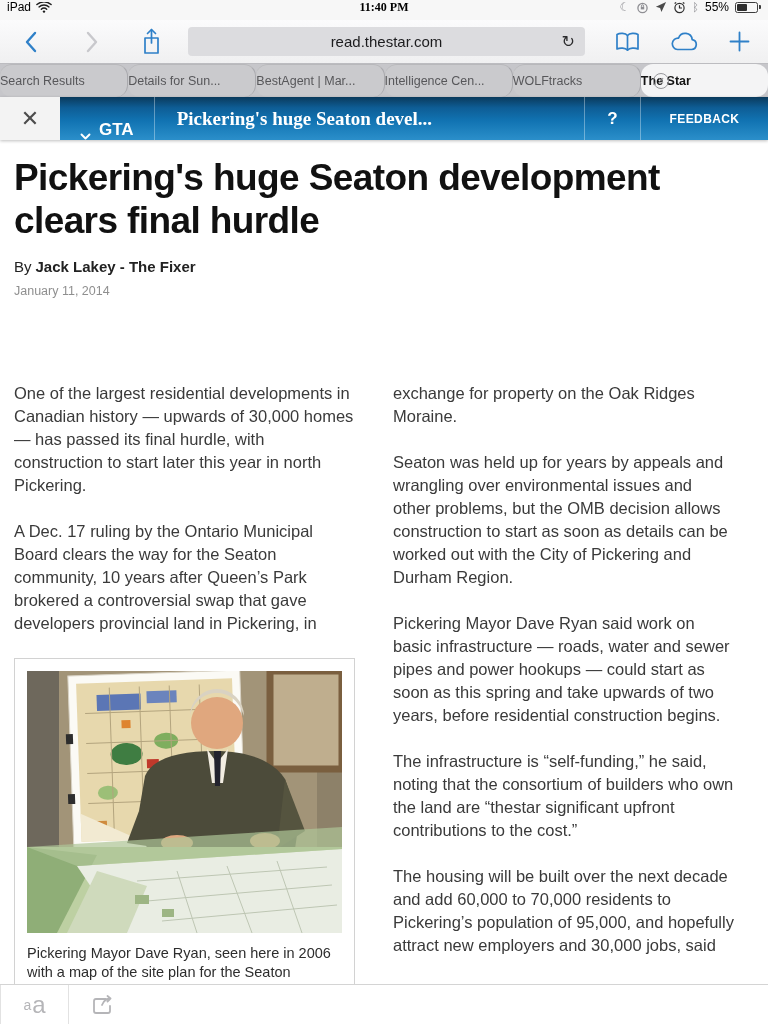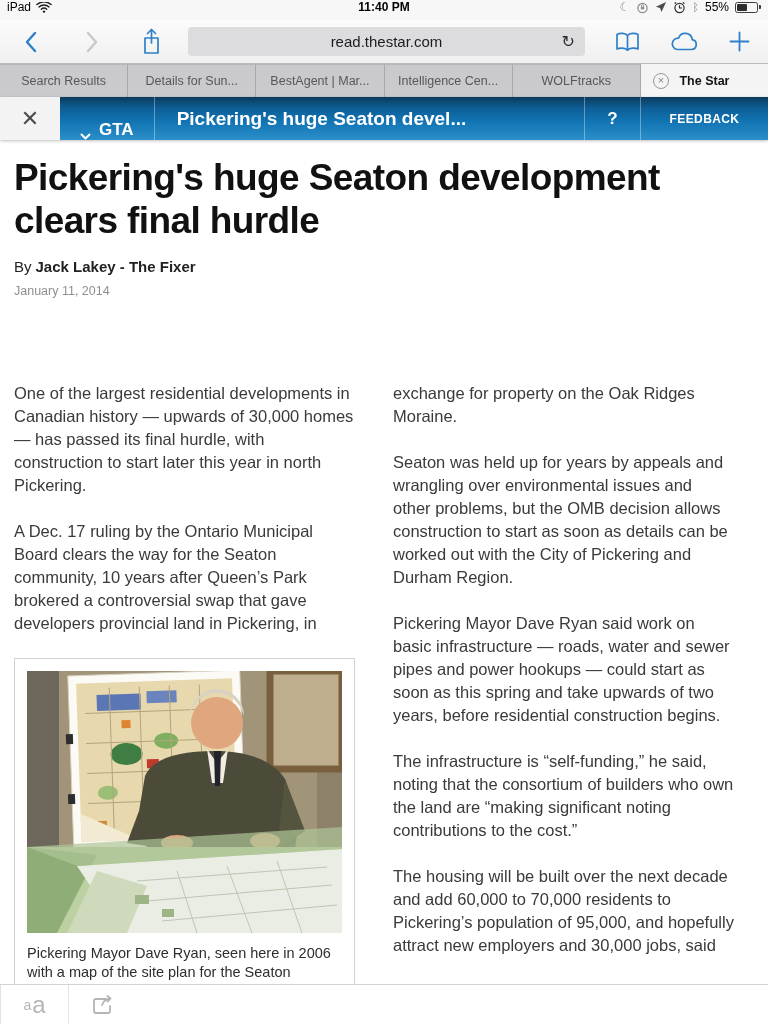--- a/index.html
+++ b/index.html
@@ -6,21 +6,21 @@
   html,body { margin:0; padding:0; }
   body {
     width:768px; height:1024px; overflow:hidden; position:relative;
     background:#fff; font-family:"Liberation Sans","DejaVu Sans",sans-serif;
     -webkit-font-smoothing:antialiased;
   }
   
   .status-bar { height:20px; background:#f7f7f7; display:flex; align-items:flex-start;
     padding:0 7px; font-size:12px; color:#000; }
   .sb-left { display:flex; align-items:center; gap:5px; width:230px; }
-  .sb-center { flex:1; text-align:center; font-weight:700; }
+  .sb-center { flex:1; text-align:center; font-weight:700;font-family:Liberation Serif, serif; }
   .sb-right { display:flex; align-items:center; gap:6px; width:230px; justify-content:flex-end; }
   .sb-icon { display:inline-flex; align-items:center; }
   .glyph-moon { color:#8e8e93; font-size:12px; line-height:1; }
   .glyph-bt { color:#8e8e93; font-size:11px; line-height:1; font-family:"DejaVu Sans",sans-serif; }
   .battery { display:inline-flex; align-items:center; }
   .battery-body { width:23px; height:11px; border:1px solid #3c3c3c; border-radius:2.5px; padding:1px; }
   .battery-fill { height:100%; width:55%; background:#2e2e2e; border-radius:1px; }
   .battery-nub { width:2px; height:4px; background:#3c3c3c; border-radius:0 1px 1px 0; margin-left:1px; }
   
   .toolbar { height:44px; background:linear-gradient(#fbfbfc,#f0f0f1);
@@ -29,37 +29,37 @@
   .nav-btn + .nav-btn { margin-left:34px; }
   .share-btn { margin-left:26px; }
   .url-field { flex:1; margin:0 30px 0 24px; height:29px; background:#dcdcdf; border-radius:4px;
     display:flex; align-items:center; justify-content:center; position:relative;
     font-size:15px; color:#1c1c1e; }
   .reload { position:absolute; right:10px; font-size:16px; color:#2b2b2d;
     font-family:"DejaVu Sans",sans-serif; }
   .tb-right { display:flex; align-items:center; gap:30px; }
   
   .tab-bar { height:33px; background:#c6c6ca; display:flex; }
-  .tab { flex:1; display:flex; align-items:center; justify-content:center; position:relative;
+  .tab { flex:1; display:flex; align-items:center; position:relative;
     font-size:12.5px; color:#57575a; background:#cacacd; border-right:1px solid #a9a9ad;
-    border-top:1px solid #b8b8bb; white-space:nowrap; overflow:hidden; }
+    border-top:1px solid #b8b8bb; white-space:nowrap; overflow:hidden;border-radius:12px; }
   .tab.active { background:#f4f4f5; color:#141414; font-weight:700; border-right:none; border-top:none; }
   .tab-close { position:absolute; left:12px; width:16px; height:16px; border:1px solid #97979b;
     border-radius:50%; color:#87878b; font-size:11px; font-weight:400; display:flex;
     align-items:center; justify-content:center; line-height:1; }
   
   .reader-bar { height:43px; display:flex; box-shadow:0 1px 3px rgba(0,0,0,.25); position:relative; z-index:2; }
   .rb-close { width:60px; background:#f3f3f3; display:flex; align-items:center; justify-content:center;
     font-size:22px; font-weight:700; color:#4c4c4c; }
   .rb-blue { flex:1; display:flex; color:#fff;
     background:linear-gradient(180deg,#0a3a5c 0%,#0e5d95 25%,#1173b2 55%,#2b8fca 100%); }
   .rb-section { display:flex; align-items:flex-end; gap:8px; padding:0 20px;
     border-right:1px solid rgba(255,255,255,.35); font-weight:700; font-size:17px; }
   .rb-title { flex:1; display:flex; align-items:center; padding-left:22px; font-weight:700;
-    font-size:19px; white-space:nowrap; overflow:hidden; }
+    font-size:19px; white-space:nowrap; overflow:hidden;font-family:Liberation Serif, serif; }
   .rb-help { width:56px; border-left:1px solid rgba(255,255,255,.35); display:flex;
     align-items:center; justify-content:center; font-weight:700; font-size:17px; }
   .rb-feedback { width:128px; border-left:1px solid rgba(255,255,255,.35); display:flex;
     align-items:center; justify-content:center; font-weight:700; font-size:12px; letter-spacing:.4px; }
   
   .article { padding:16px 14px 0; }
   .article h1 { margin:0; font-size:37px; line-height:1.17; letter-spacing:-.6px;
     color:#111; font-weight:700; max-width:660px; }
   .byline { margin-top:15px; font-size:15px; color:#222; }
   .byline .author { font-weight:700; margin-left:4px; }
@@ -295,21 +295,21 @@
           <div class="caption">Pickering Mayor Dave Ryan, seen here in 2006 with a map of the site plan for the Seaton community, says</div>
           <div class="credit">TANNIS TOOHEY</div>
         </figcaption>
       </figure>
     </div>
 
     <div class="col">
       <p>exchange for property on the Oak Ridges Moraine.</p>
       <p>Seaton was held up for years by appeals and wrangling over environmental issues and other problems, but the OMB decision allows construction to start as soon as details can be worked out with the City of Pickering and Durham Region.</p>
       <p>Pickering Mayor Dave Ryan said work on basic infrastructure — roads, water and sewer pipes and power hookups — could start as soon as this spring and take upwards of two years, before residential construction begins.</p>
-      <p>The infrastructure is “self-funding,” he said, noting that the consortium of builders who own the land are “making significant noting contributions to the cost.”</p>
+      <p>The infrastructure is “self-funding,” he said, noting that the consortium of builders who own the land are “thestar significant upfront contributions to the cost.”</p>
       <p>The housing will be built over the next decade and add 60,000 to 70,000 residents to Pickering’s population of 95,000, and hopefully attract new employers and 30,000 jobs, said</p>
     </div>
   </div>
 </div>
 
 <div class="footer">
   <div class="footer-controls" style="display:flex; align-items:stretch;">
     <div class="fc aA">
       <span class="small-a">a</span>
         <span class="big-a">a</span>

